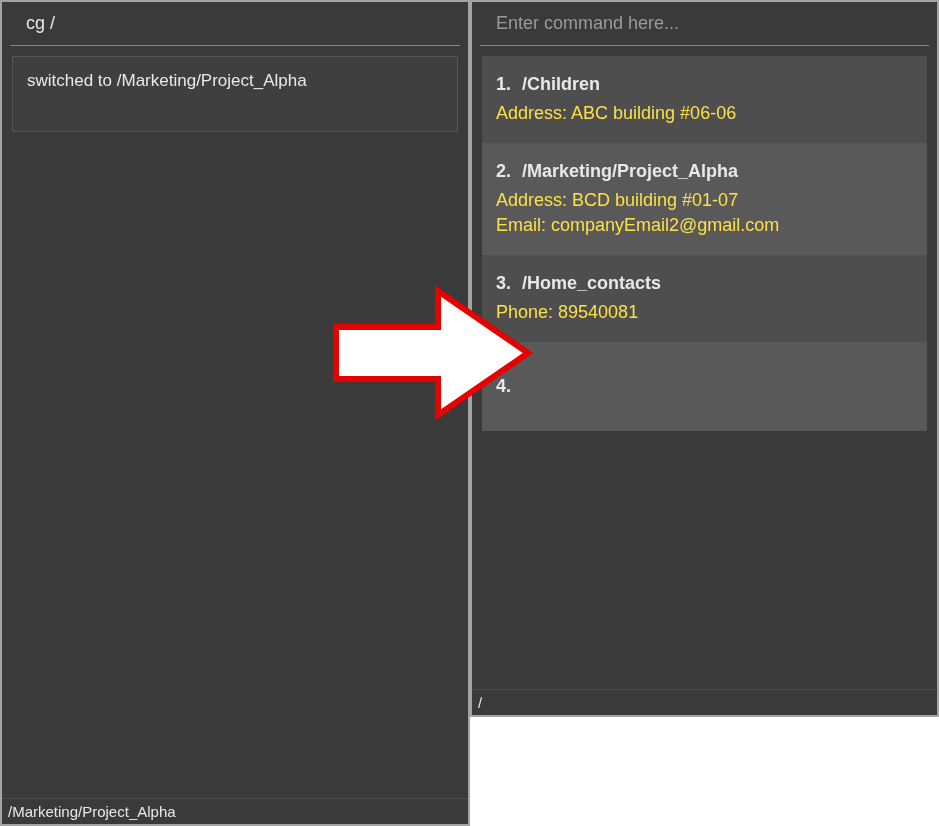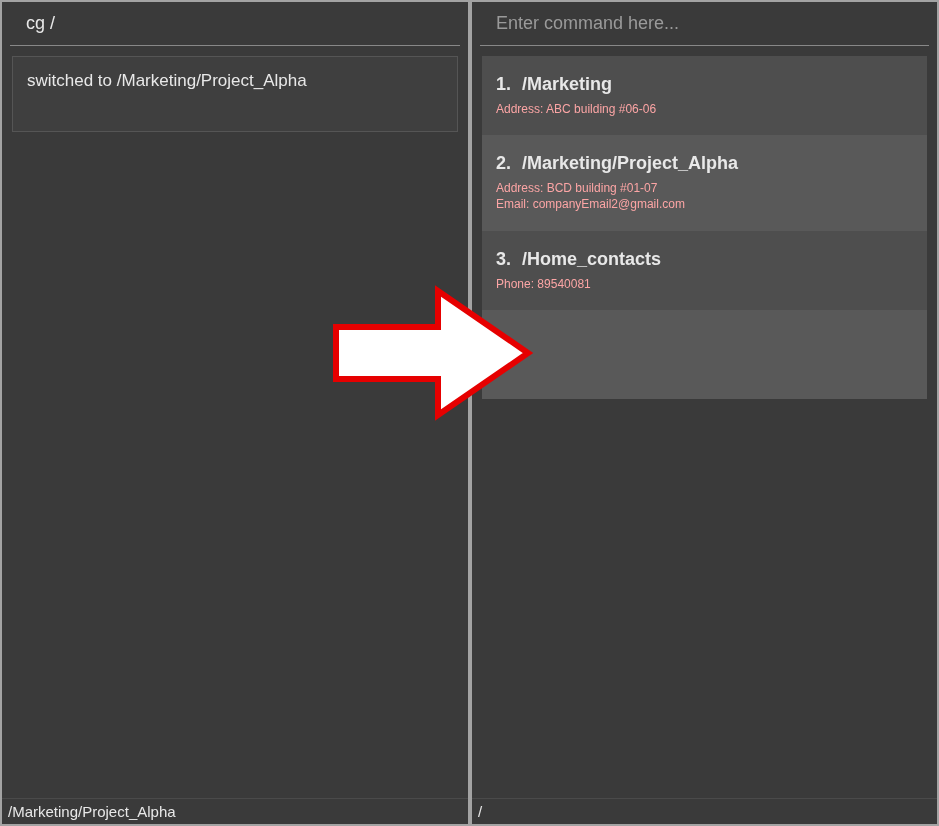--- a/index.html
+++ b/index.html
@@ -6,21 +6,21 @@
   html, body { width: 939px; height: 826px; overflow: hidden; font-family: "Segoe UI", Arial, sans-serif; background: #fff; }
   .container { display: flex; width: 939px; height: 826px; position: relative; }
   .panel {
     position: relative;
     background: #3a3a3a;
     border: 2px solid #a3a3a3;
     display: flex;
     flex-direction: column;
   }
   .panel.left { width: 470px; height: 826px; }
-  .panel.right { width: 469px; height: 826px; }
+  .panel.right { width: 469px; height: 717px; }
 
   .cmd-bar {
     height: 44px;
     padding: 0 16px;
     display: flex;
     align-items: center;
     border-bottom: 1px solid #888;
     margin: 0 8px;
   }
   .cmd-input {
@@ -58,22 +58,22 @@
   .list-item .title-row {
     display: flex;
     align-items: baseline;
     font-size: 18px;
     font-weight: 600;
     margin-bottom: 6px;
     gap: 8px;
   }
   .list-item .idx { min-width: 18px; }
   .list-item .detail {
-    font-size: 12px;
-    color: #fca5a5;
+    font-size: 18px;
+    color: #fde047;
     line-height: 1.35;
   }
 
   .status-bar {
     height: 26px;
     background: #3a3a3a;
     border-top: 1px solid #4a4a4a;
     color: #e8e8e8;
     font-size: 15px;
     display: flex;
@@ -111,21 +111,21 @@
     <div class="cmd-bar">
       <input class="cmd-input" type="text" placeholder="Enter command here..." style="">
     </div>
     <div class="content">
 
       <div class="list">
 
         <div class="list-item shade-a">
           <div class="title-row">
             <span class="idx">1.</span>
-            <span>/Marketing</span>
+            <span>/Children</span>
           </div>
           <div class="detail">Address: ABC building #06-06</div>
         </div>
 
         <div class="list-item shade-b">
           <div class="title-row">
             <span class="idx">2.</span>
             <span>/Marketing/Project_Alpha</span>
           </div>
           <div class="detail">Address: BCD building #01-07</div>

